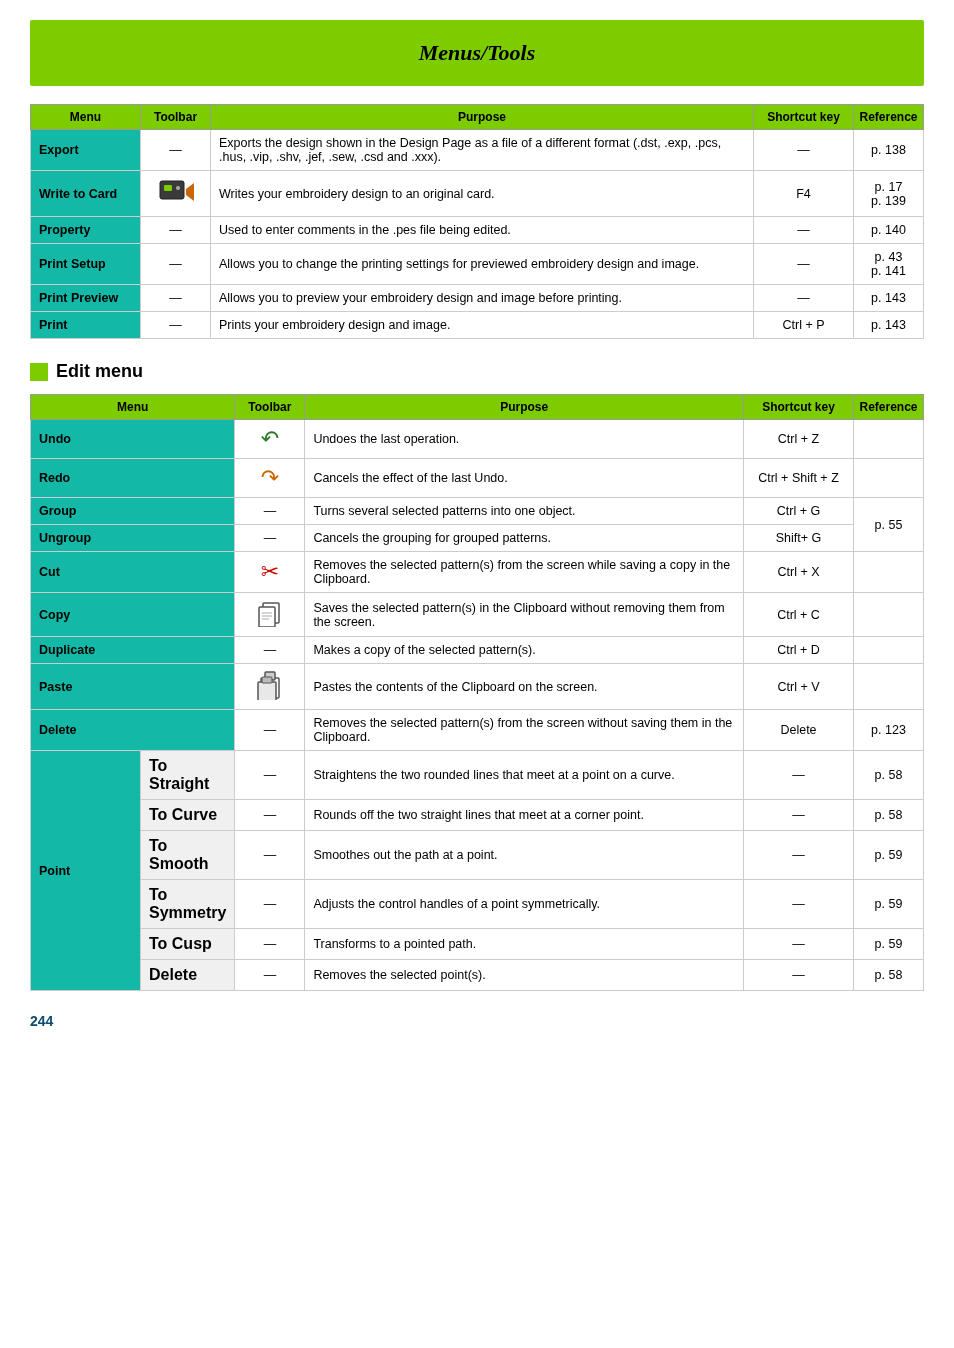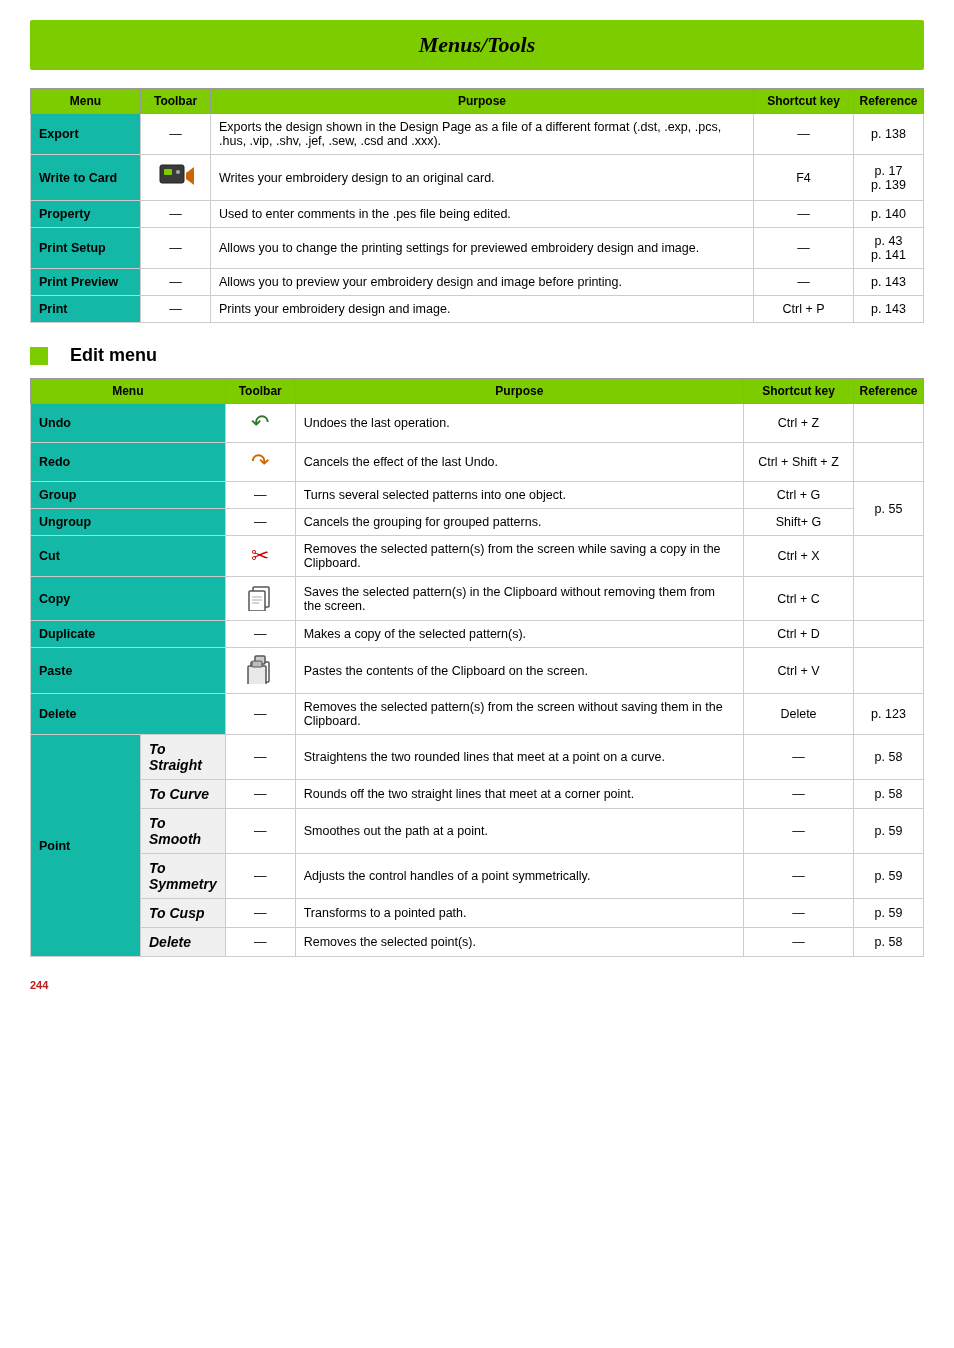--- a/index.html
+++ b/index.html
@@ -8,21 +8,21 @@
       font-size: 13px;
       background: #fff;
       color: #000;
       width: 954px;
       min-height: 1348px;
       padding: 20px 30px 30px 30px;
     }
     .page-header {
       background: #7dcc00;
       text-align: center;
-      padding: 12px 0;
+      padding: 20px 0;
       margin-bottom: 18px;
       border-radius: 2px;
     }
     .page-header h1 {
       font-family: Georgia, 'Times New Roman', serif;
       font-style: italic;
       font-size: 22px;
       color: #000;
       font-weight: bold;
     }
@@ -65,55 +65,54 @@
     }
     table td.ref-col {
       text-align: center;
       width: 70px;
       white-space: nowrap;
       margin-top: 31px;
     }
     .section-heading {
       display: flex;
       align-items: center;
-      gap: 22px;
+      gap: 8px;
       margin: 10px 0 12px 0;
     }
     .section-heading .green-square {
       width: 18px;
       height: 18px;
       background: #7dcc00;
       flex-shrink: 0;
     }
     .section-heading h2 {
       font-size: 18px;
       font-weight: bold;
       color: #000;
     }
     .page-number {
       margin-top: 20px;
-      font-size: 11px;
-      font-weight: bold;
-      color: #b91c1c;
+      font-size: 14px;
+      font-weight: bold;
+      color: #0c4a6e;
     }
     .icon-undo {
       font-size: 22px;
       color: #2a7a2a;
     }
     .icon-redo {
       font-size: 22px;
       color: #cc6600;
     }
     .dash { color: #000; }
     .sub-menu-col {
       font-weight: bold;
-      font-size: 14px;
+      font-size: 16px;
       background: #f0f0f0;
       width: 75px;
-      font-style: italic;
     }
   </style>
 </head>
 <body>
 
 <div class="page-header">
   <h1>Menus/Tools</h1>
 </div>
 
 <table>

